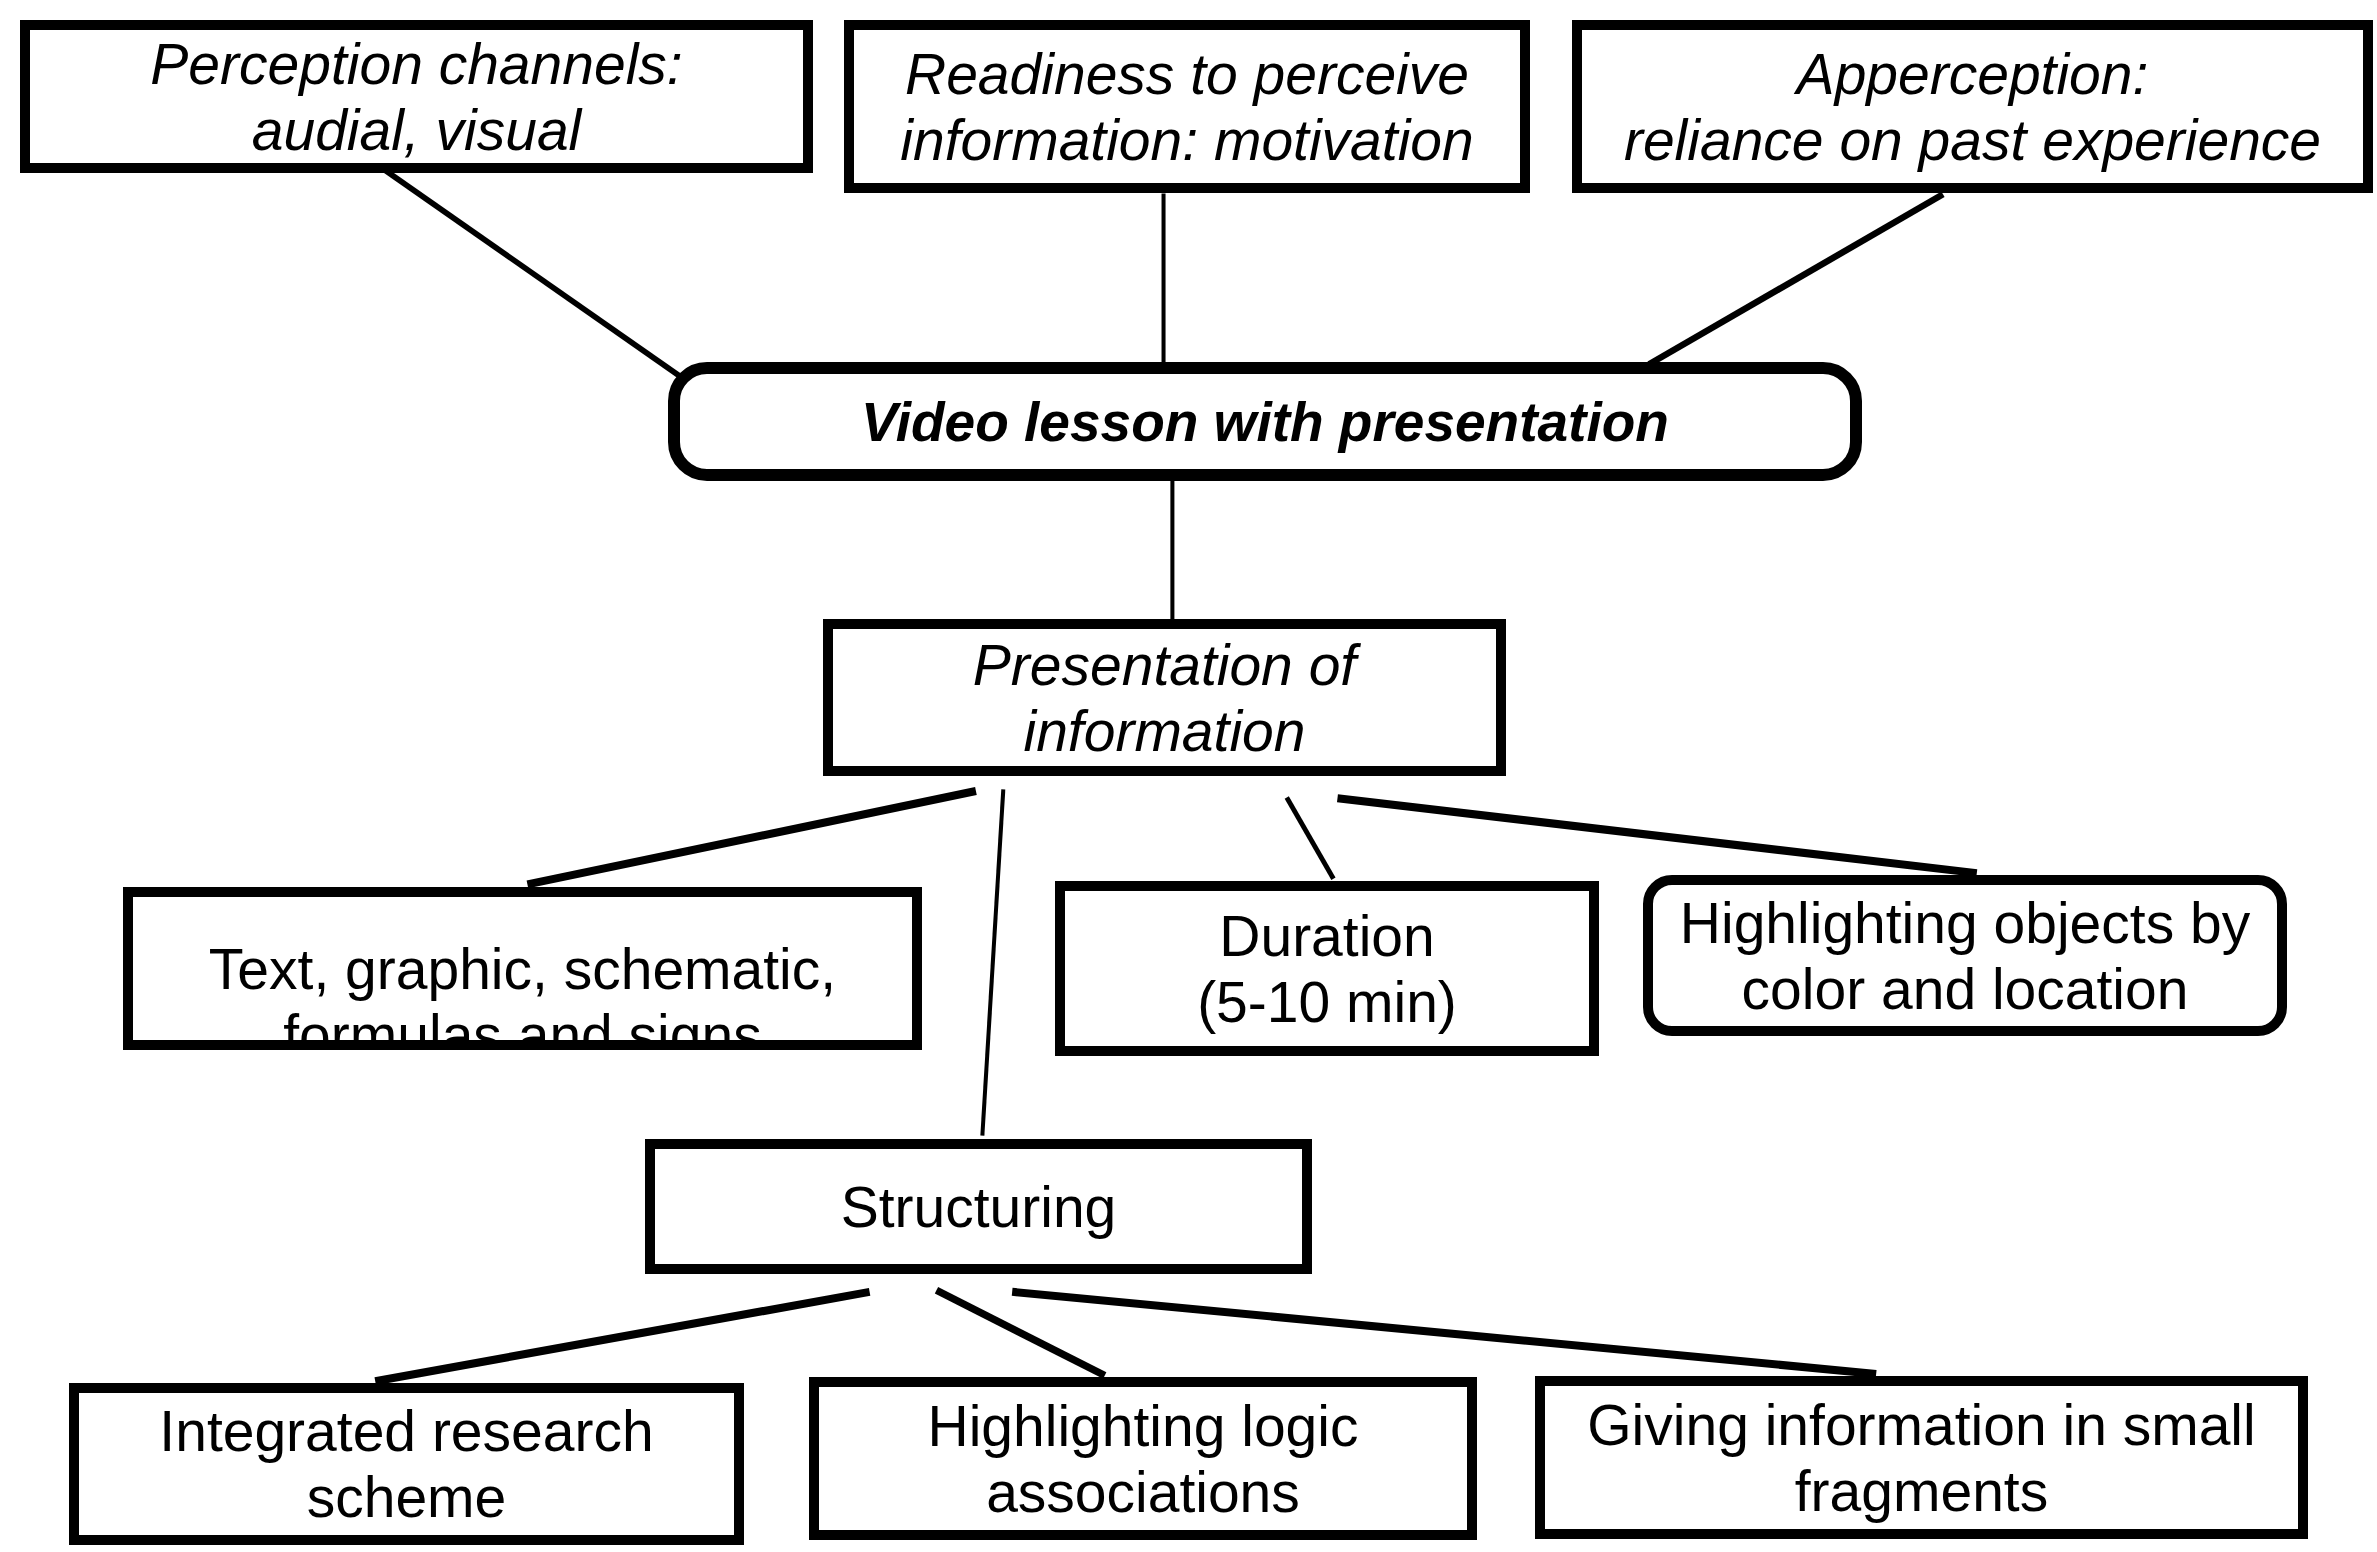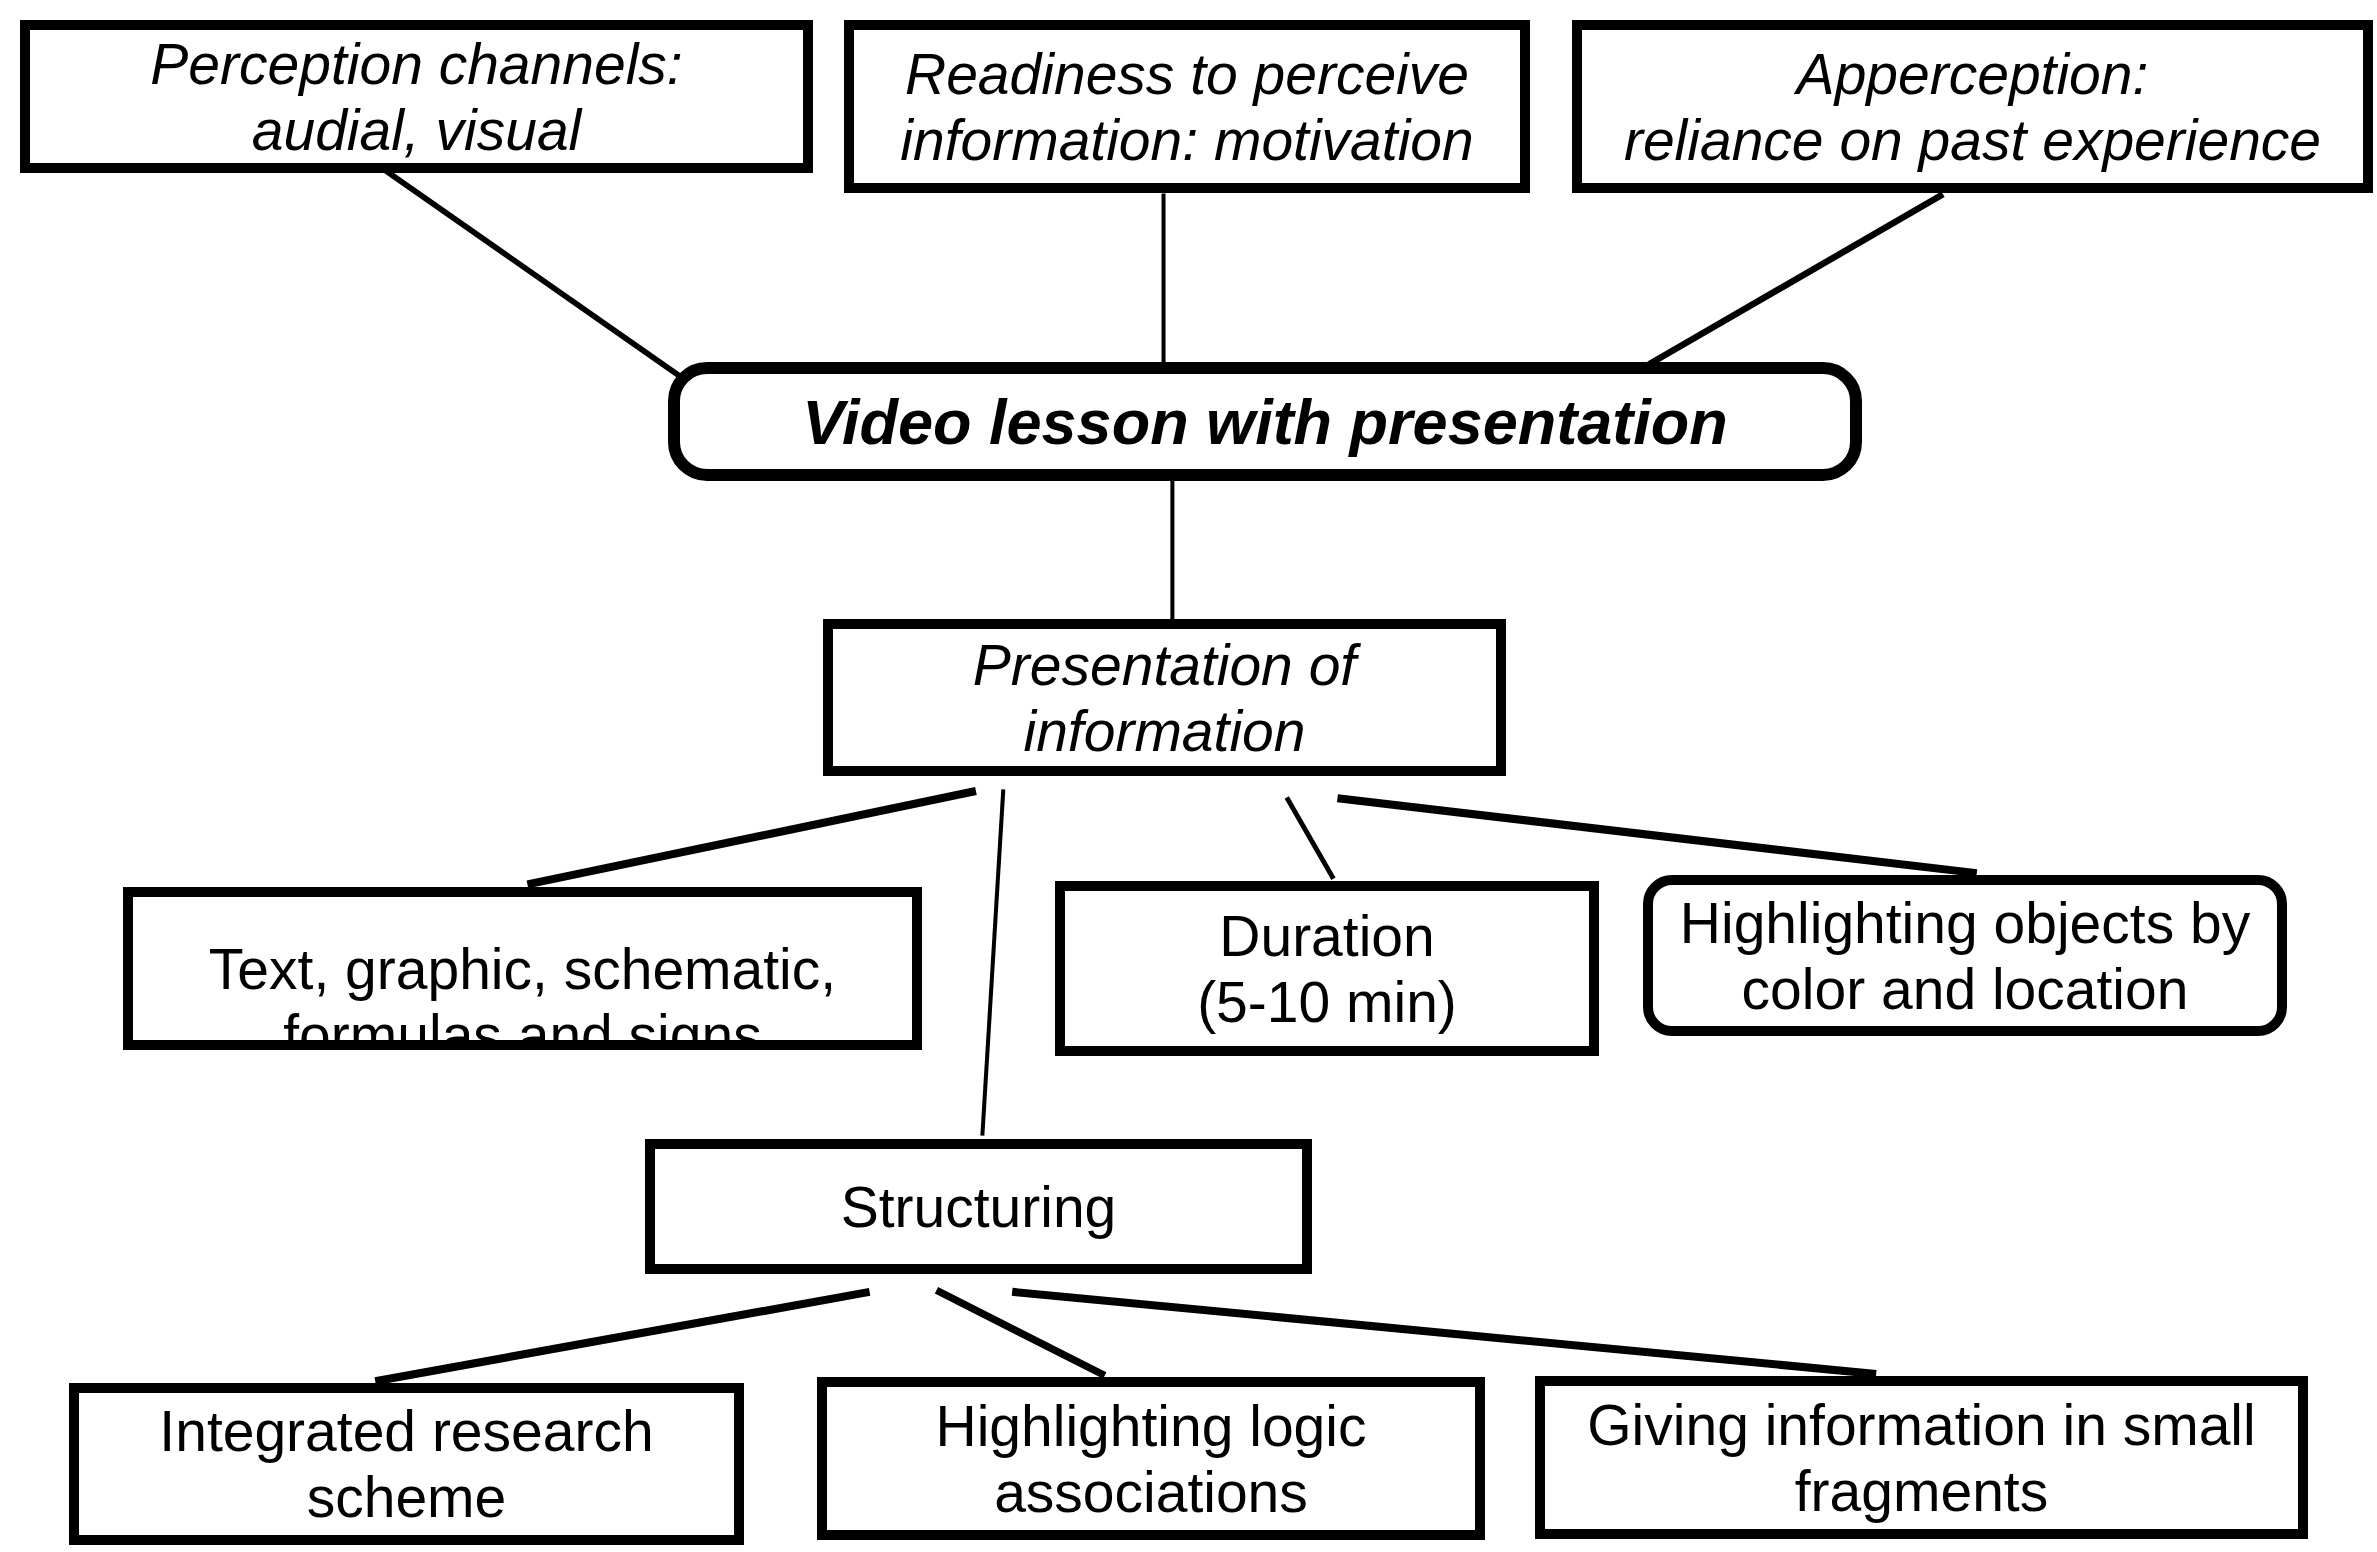--- a/index.html
+++ b/index.html
@@ -40,30 +40,30 @@
   }
   .italic { font-style: italic; }
   .node-text { display: block; }
 
   
   #node-perception            { left:   20px; top:   20px; width:  793px; height: 153px; }
   #node-readiness             { left: 844px; top:   20px; width:  686px; height: 173px; text-align: center; }
   #node-apperception          { left: 1572px; top:   20px; width:  801px; height: 173px; justify-content: center; }
   #node-video-lesson          { left:  668px; top:  362px; width: 1194px; height: 119px;
                                 border-width: 12px; border-radius: 39px;
-                                font-weight: bold; font-style: italic; font-size: 63px; }
+                                font-weight: bold; font-style: italic; font-size: 55px; }
   #node-presentation          { left: 823px; top:  619px; width:  683px; height: 157px; }
   #node-text-graphic          { left:  123px; top: 887px; width:  799px; height: 163px;
                                 align-items: flex-start; }
   #node-text-graphic .node-text { padding-top: 39px; }
   #node-duration              { left: 1055px; top: 881px; width:  544px; height: 175px; }
   #node-highlighting-objects  { left: 1643px; top: 875px; width:  644px; height: 161px; border-radius: 29px; }
   #node-structuring           { left:  645px; top: 1139px; width:  667px; height: 135px; }
   #node-integrated-research   { left:   69px; top: 1383px; width:  675px; height: 162px; }
-  #node-highlighting-logic    { left: 809px; top: 1377px; width:  668px; height: 163px; margin-left: 8px; }
+  #node-highlighting-logic    { left: 809px; top: 1377px; width:  668px; height: 163px; }
   #node-giving-information    { left: 1535px; top: 1376px; width:  773px; height: 163px; }
 </style>
 </head>
 <body>
 
 <div id="canvas">
 
   <svg id="edge-layer" viewBox="0 0 2952 1928" xmlns="http://www.w3.org/2000/svg">
       <line x1="478" y1="211" x2="846" y2="468" stroke="#000000" stroke-width="7"></line>
       <line x1="1445" y1="240" x2="1445" y2="452" stroke="#000000" stroke-width="5"></line>

